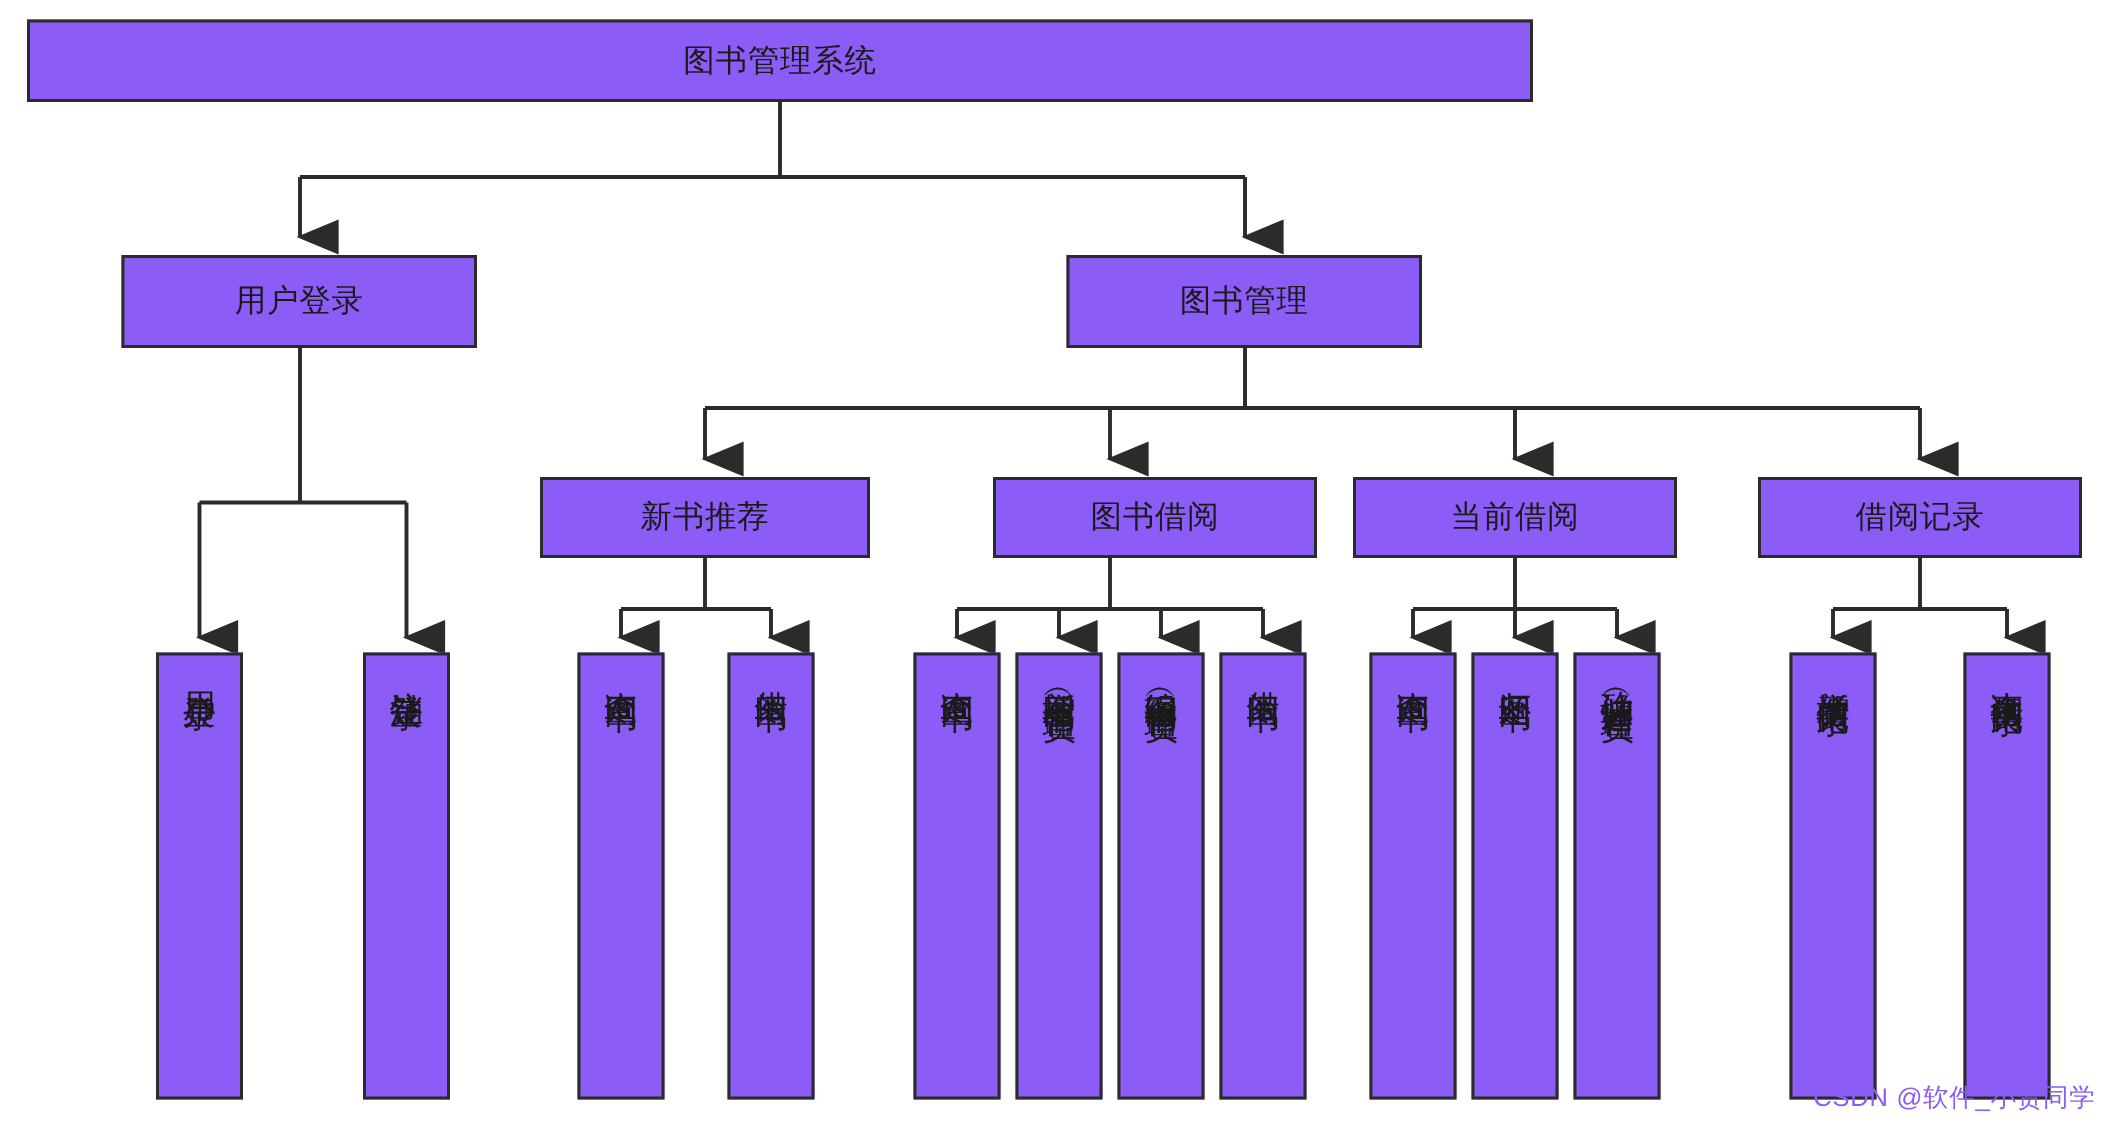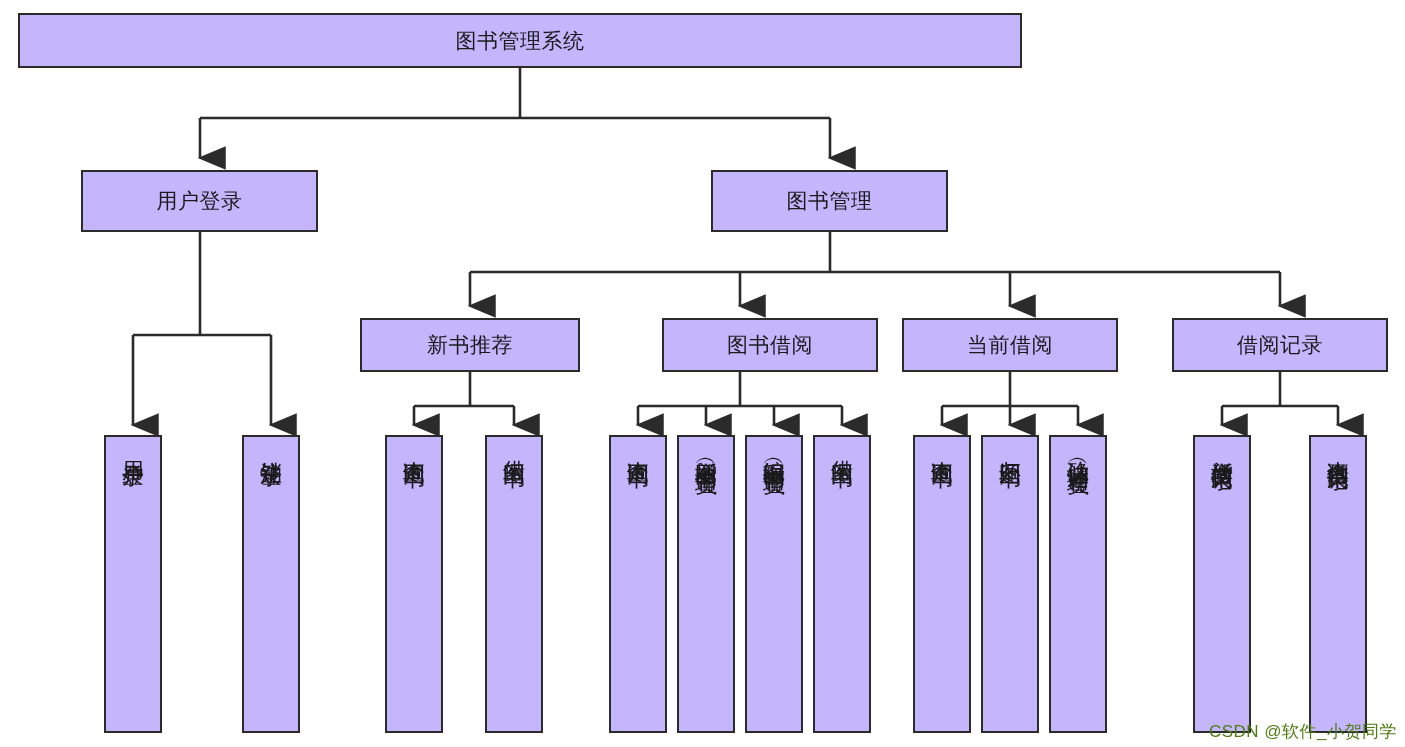--- a/index.html
+++ b/index.html
@@ -20,21 +20,21 @@
   #connector-layer {
     position: absolute;
     left: 0;
     top: 0;
     width: 1405px;
     height: 747px;
   }
   .node-box {
     position: absolute;
     box-sizing: border-box;
-    background: #c4b5fd;
+    background: #8b5cf6;
     border: 2px solid #2b2b2b;
     display: flex;
     align-items: center;
     justify-content: center;
     overflow: hidden;
   }
   .node-box.horiz {
     flex-direction: row;
   }
   .node-label {
@@ -56,21 +56,21 @@
     text-orientation: upright;
     font-size: 22px;
     letter-spacing: 2px;
     line-height: 1;
   }
   #watermark {
     position: absolute;
     right: 8px;
     bottom: 4px;
     font-size: 17px;
-    color: #4d7c0f;
+    color: #8b5cf6;
     letter-spacing: 0.5px;
     pointer-events: none;
     user-select: none;
     margin-left: 40px;
   }
 </style>
 </head>
 <body>
 
 <div id="diagram-root">

